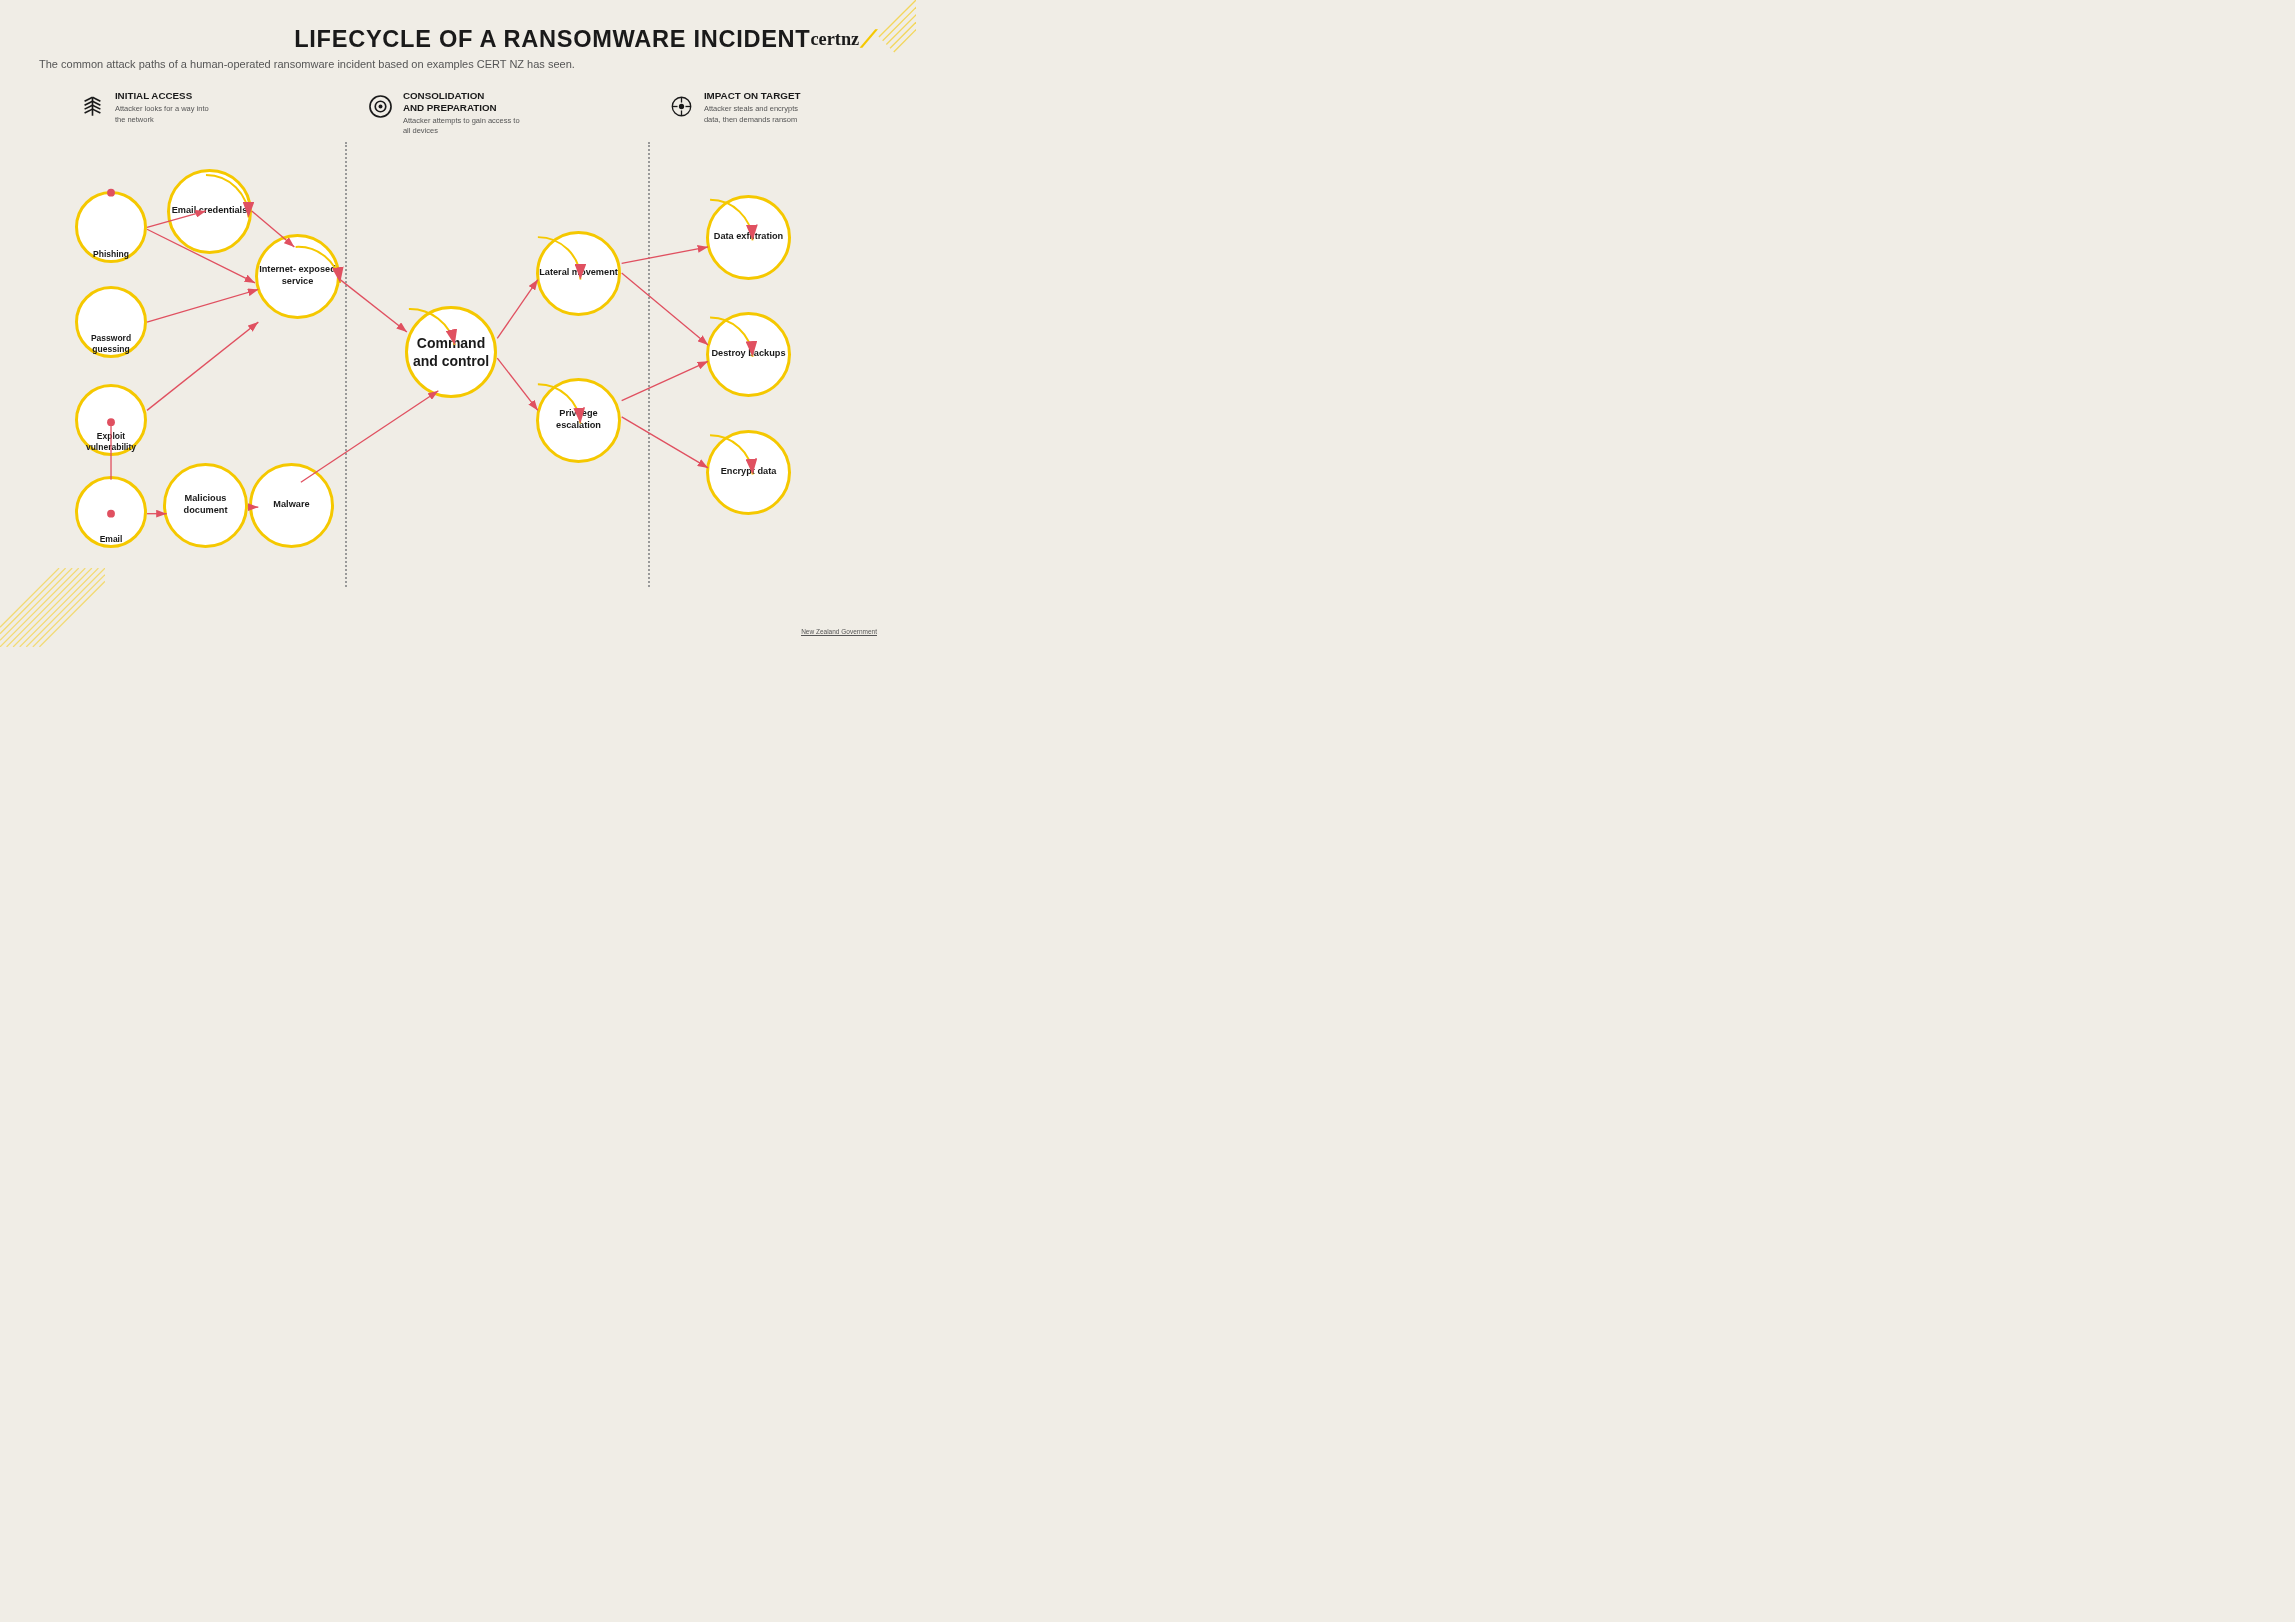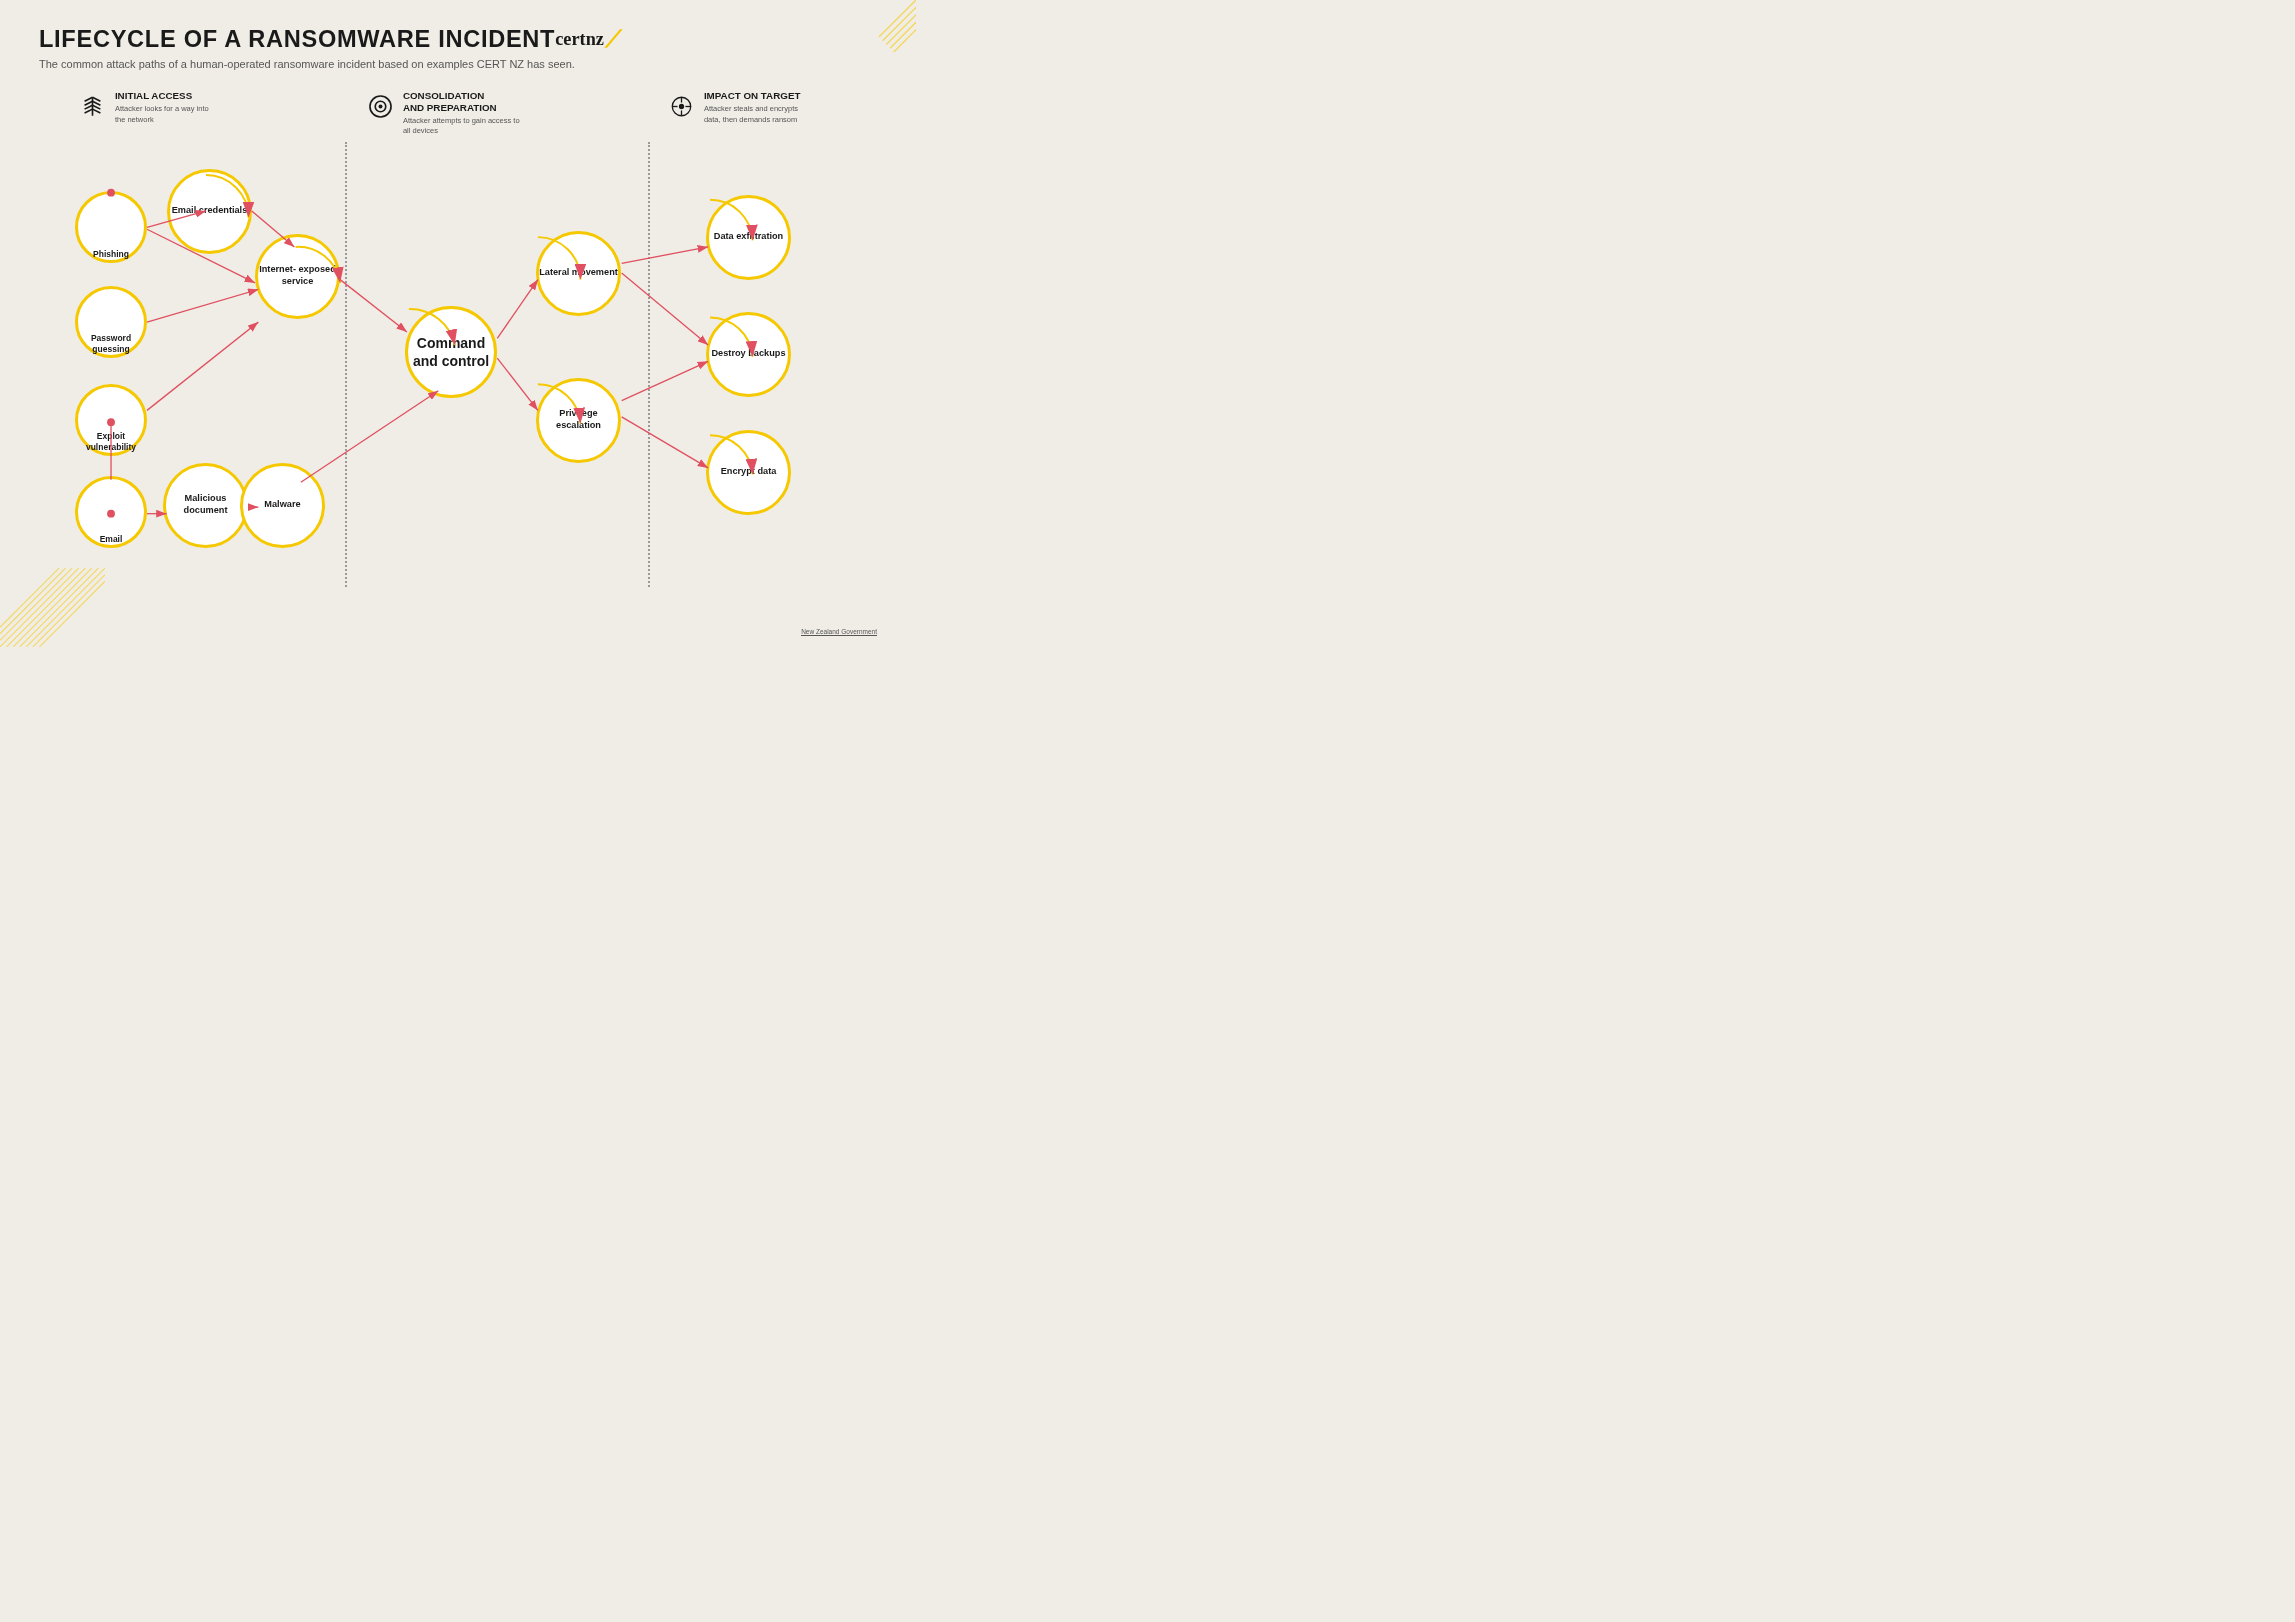--- a/index.html
+++ b/index.html
@@ -17,21 +17,21 @@
       width: 916px;
       min-height: 649px;
       background-color: #f0ede6;
       position: relative;
       padding: 26px 39px;
     }
 
     
     .header {
       display: flex;
-      justify-content: flex-start;
+      justify-content: flex-end;
       align-items: flex-start;
       margin-bottom: 5.2px;
     }
 
     .title {
       font-size: 23.6px;
       font-weight: 900;
       color: #1a1a1a;
       letter-spacing: 0.7px;
       text-transform: uppercase;
@@ -271,21 +271,21 @@
 
     <div class="node node-sm" style="left:36px; top:386px;">
       <span>Email</span>
     </div>
 
     <div class="node node-md" style="left:124px; top:373px;">
       <span>Malicious
 document</span>
     </div>
 
-    <div class="node node-md" style="left:201px; top:373px;justify-content:center;">
+    <div class="node node-md" style="left:210px; top:373px;justify-content:center;">
       <span>Malware</span>
     </div>
 
     <div class="node node-lg" style="left:366px; top:216px;">
       <span>Command
 and
 control</span>
     </div>
 
     <div class="node node-md" style="left:497px; top:141px;">

